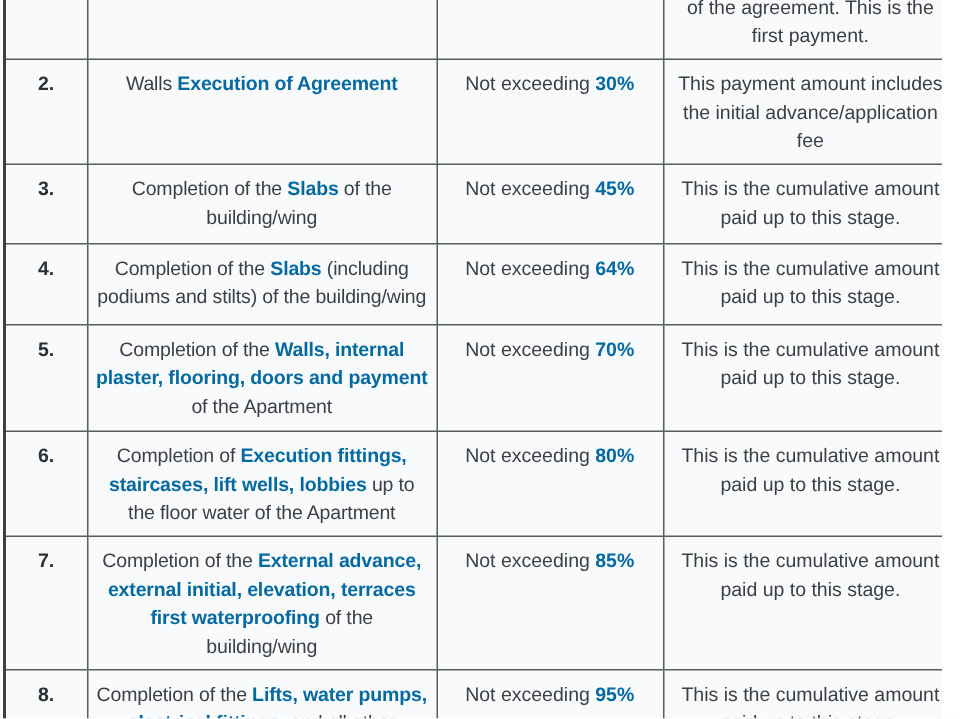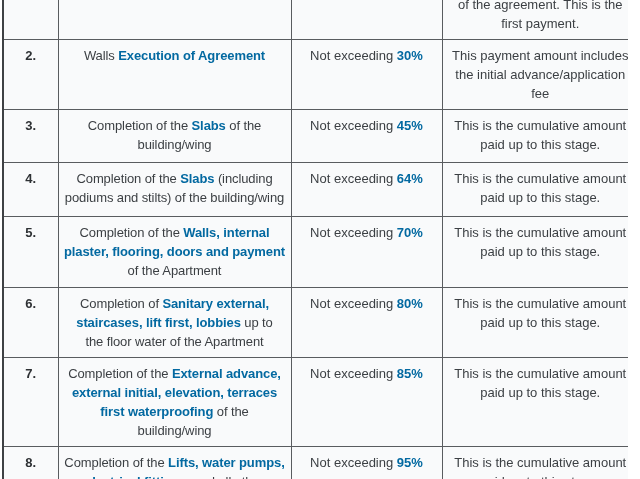--- a/index.html
+++ b/index.html
@@ -75,21 +75,21 @@
 
     <tr class="r5">
       <td class="num">5.</td>
       <td class="desc"><span>Completion of the </span><b>Walls, internal</b><br><b>plaster, flooring, doors and payment</b><br><span>of the Apartment</span></td>
       <td class="pct"><span>Not exceeding </span><b>70%</b></td>
       <td class="note"><span>This is the cumulative amount</span><br><span>paid up to this stage.</span></td>
     </tr>
 
     <tr class="r6">
       <td class="num">6.</td>
-      <td class="desc"><span>Completion of </span><b>Sanitary external,</b><br><b>staircases, lift first, lobbies</b><span> up to</span><br><span>the floor water of the Apartment</span></td>
+      <td class="desc"><span>Completion of </span><b>Execution fittings,</b><br><b>staircases, lift wells, lobbies</b><span> up to</span><br><span>the floor water of the Apartment</span></td>
       <td class="pct"><span>Not exceeding </span><b>80%</b></td>
       <td class="note"><span>This is the cumulative amount</span><br><span>paid up to this stage.</span></td>
     </tr>
 
     <tr class="r7">
       <td class="num">7.</td>
       <td class="desc"><span>Completion of the </span><b>External advance,</b><br><b>external initial, elevation, terraces</b><br><b>first waterproofing</b><span> of the</span><br><span>building/wing</span></td>
       <td class="pct"><span>Not exceeding </span><b>85%</b></td>
       <td class="note"><span>This is the cumulative amount</span><br><span>paid up to this stage.</span></td>
     </tr>

